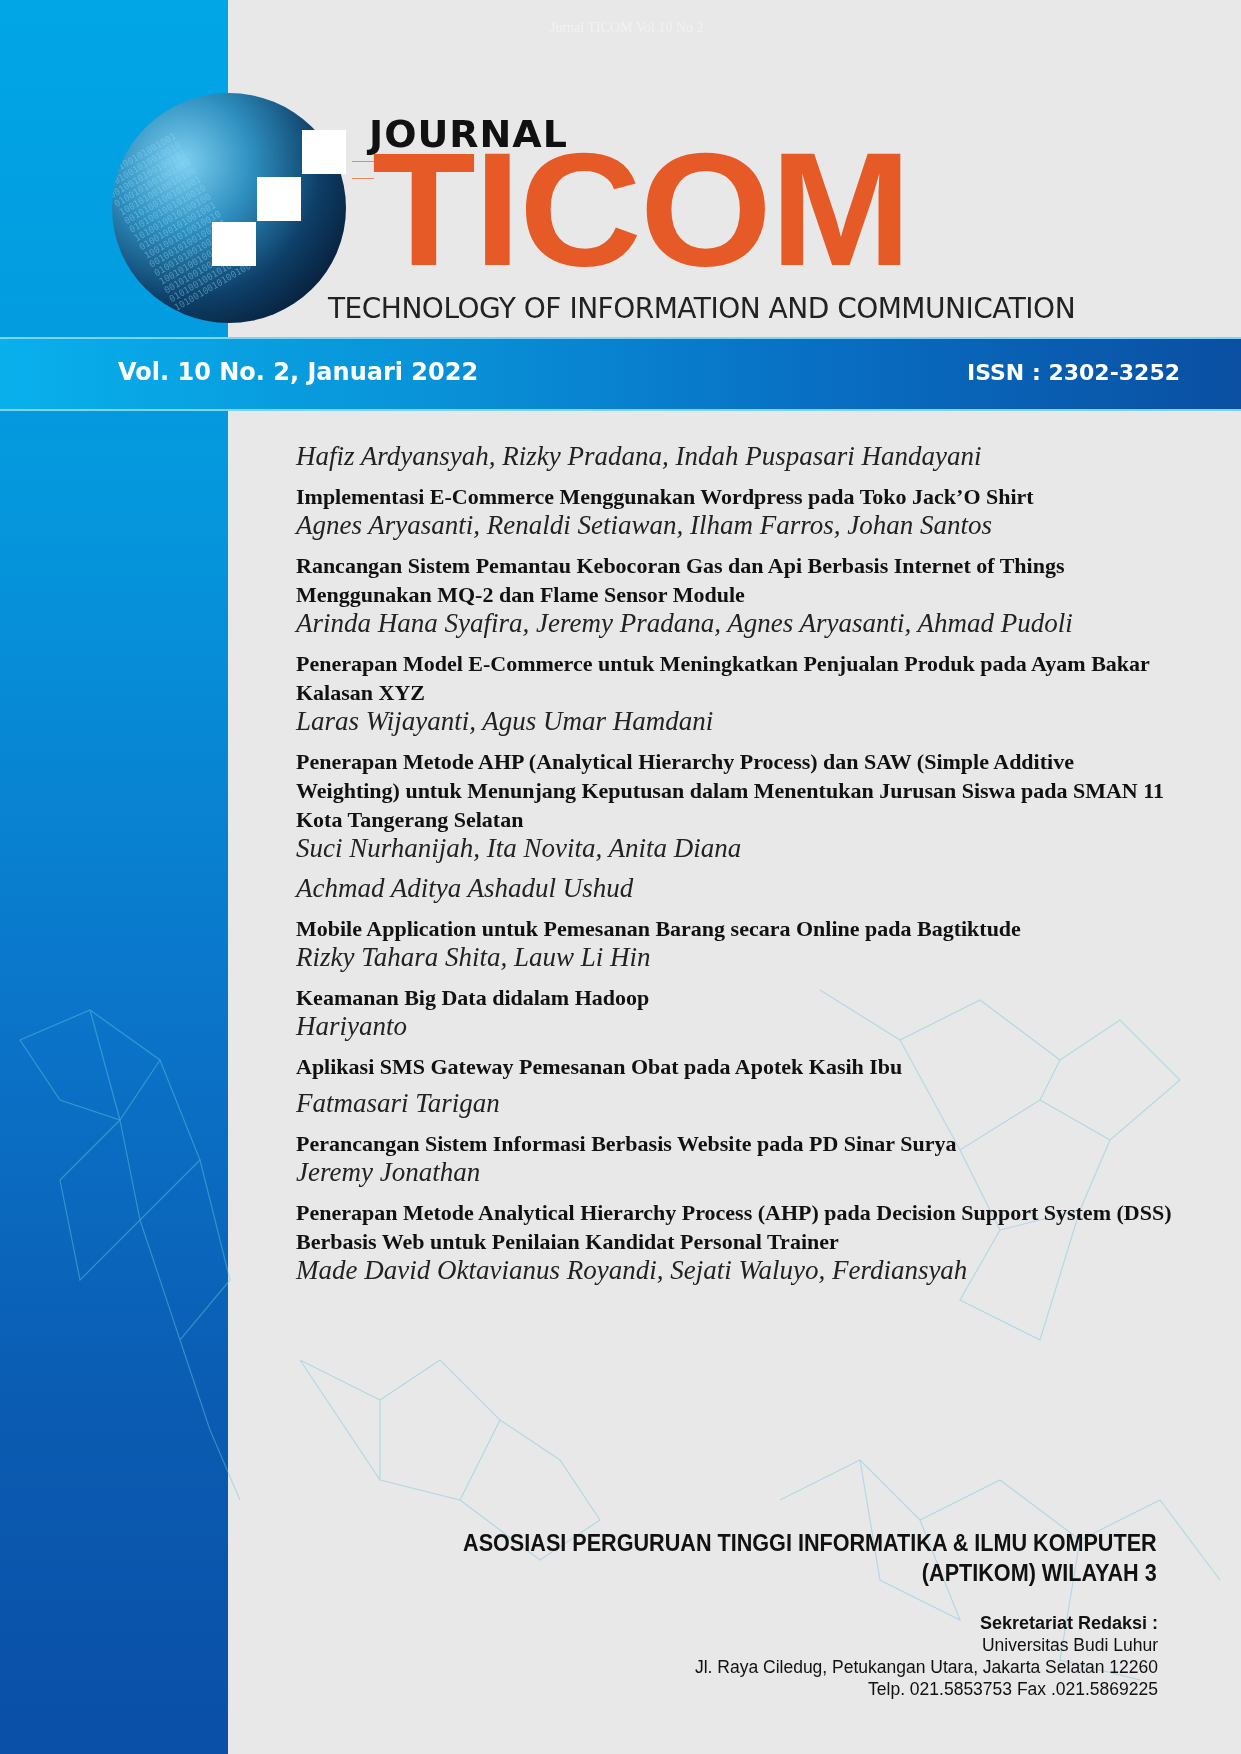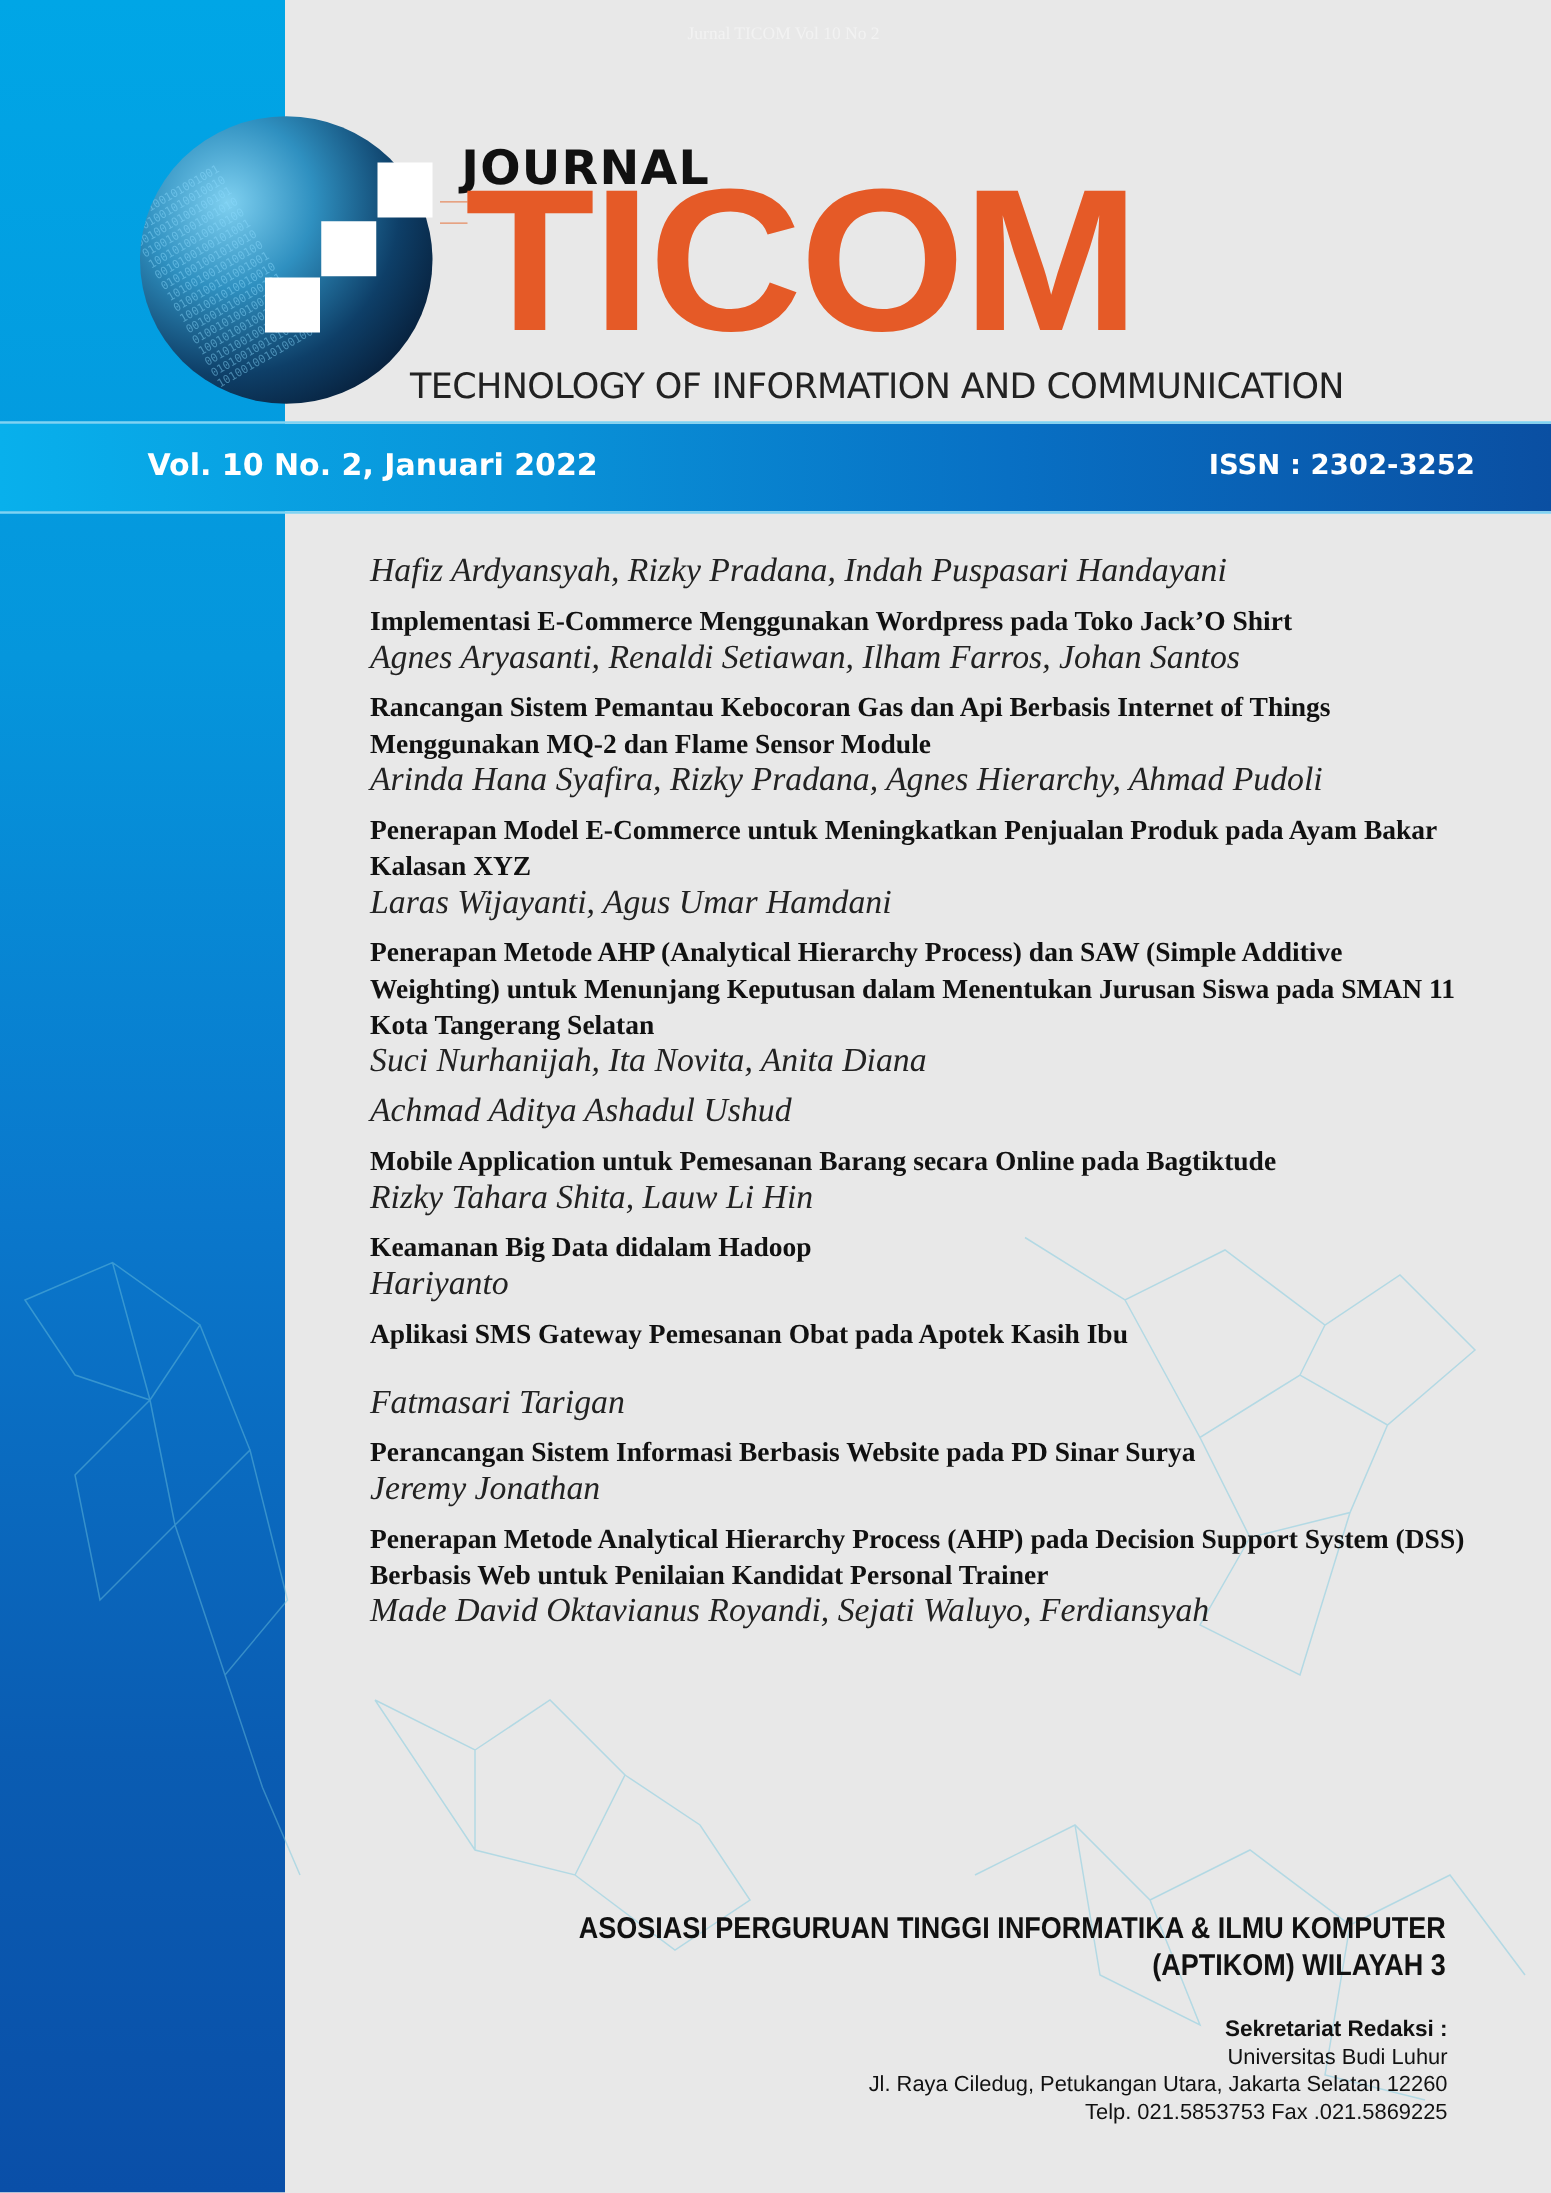--- a/index.html
+++ b/index.html
@@ -18,21 +18,21 @@
   .subtitle { position: absolute; left: 328px; top: 292px; font: 28px "DejaVu Sans", sans-serif; color: #222; letter-spacing: -0.5px; }
   .band { position: absolute; left: 0; top: 337px; width: 1241px; height: 70px;
     background: linear-gradient(90deg, #08b0ec 0%, #0992d8 35%, #0870c4 65%, #0a4fa2 100%);
     border-top: 2px solid #7fd3f3; border-bottom: 2px solid #7fd3f3; }
   .vol { position: absolute; left: 118px; top: 358px; font: bold 24px "DejaVu Sans", sans-serif; color: #fff; }
   .issn { position: absolute; right: 61px; top: 360px; font: bold 22px "DejaVu Sans", sans-serif; color: #fff; }
   .toc { position: absolute; left: 296px; top: 442px; width: 880px; }
   .art { margin-bottom: 11px; }
   .art .t { font-weight: bold; font-size: 22px; line-height: 29px; color: #111; }
   .art .a { font-style: italic; font-size: 27px; line-height: 29px; color: #222; }
-  .art.gap .a { margin-top: 26px; }
+  .art.gap .a { margin-top: 8px; }
   .org { position: absolute; right: 84px; top: 1528px; text-align: right; font: bold 24px "Liberation Sans", sans-serif; line-height: 30px; color: #111; transform: scaleX(.9); transform-origin: right; }
   .sek { position: absolute; right: 83px; top: 1612px; text-align: right; font: 17.5px "Liberation Sans", sans-serif; line-height: 22px; color: #111; }
   .sek .h { font-weight: bold; font-size: 18px; }
 </style>
 </head>
 <body>
 
 <div class="sidebar"></div>
 
 <svg class="net-bg" viewBox="0 0 1241 774">
@@ -80,21 +80,21 @@
 <div class="toc">
   <div class="art">
     <div class="a">Hafiz Ardyansyah, Rizky Pradana, Indah Puspasari Handayani</div>
   </div>
   <div class="art">
     <div class="t">Implementasi E-Commerce Menggunakan Wordpress pada Toko Jack’O Shirt</div>
     <div class="a">Agnes Aryasanti, Renaldi Setiawan, Ilham Farros, Johan Santos</div>
   </div>
   <div class="art">
     <div class="t">Rancangan Sistem Pemantau Kebocoran Gas dan Api Berbasis Internet of Things Menggunakan MQ-2 dan Flame Sensor Module</div>
-    <div class="a">Arinda Hana Syafira, Rizky Pradana, Agnes Hierarchy, Ahmad Pudoli</div>
+    <div class="a">Arinda Hana Syafira, Jeremy Pradana, Agnes Aryasanti, Ahmad Pudoli</div>
   </div>
   <div class="art">
     <div class="t">Penerapan Model E-Commerce untuk Meningkatkan Penjualan Produk pada Ayam Bakar Kalasan XYZ</div>
     <div class="a">Laras Wijayanti, Agus Umar Hamdani</div>
   </div>
   <div class="art">
     <div class="t">Penerapan Metode AHP (Analytical Hierarchy Process) dan SAW (Simple Additive Weighting) untuk Menunjang Keputusan dalam Menentukan Jurusan Siswa pada SMAN 11 Kota Tangerang Selatan</div>
     <div class="a">Suci Nurhanijah, Ita Novita, Anita Diana</div>
   </div>
   <div class="art">

